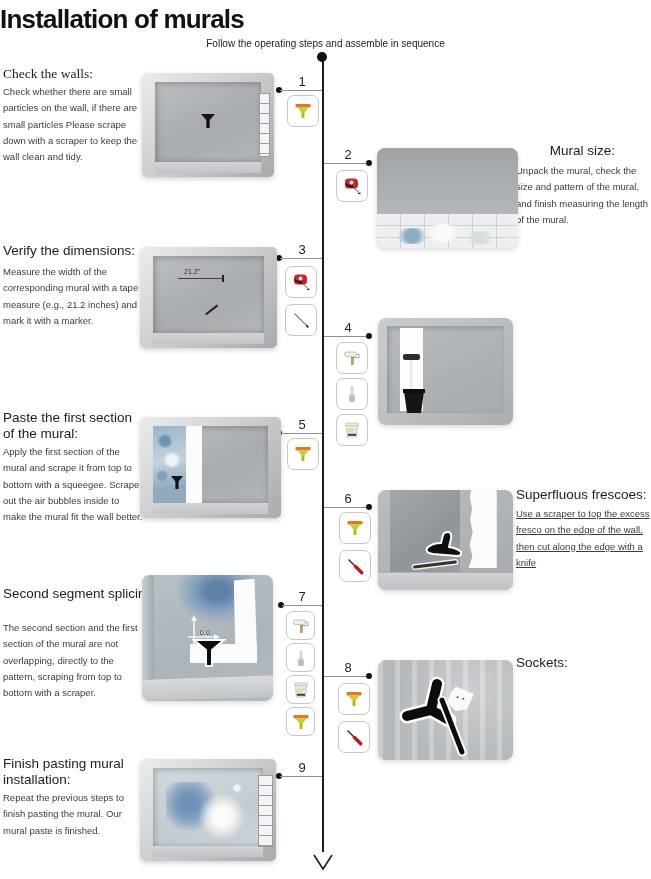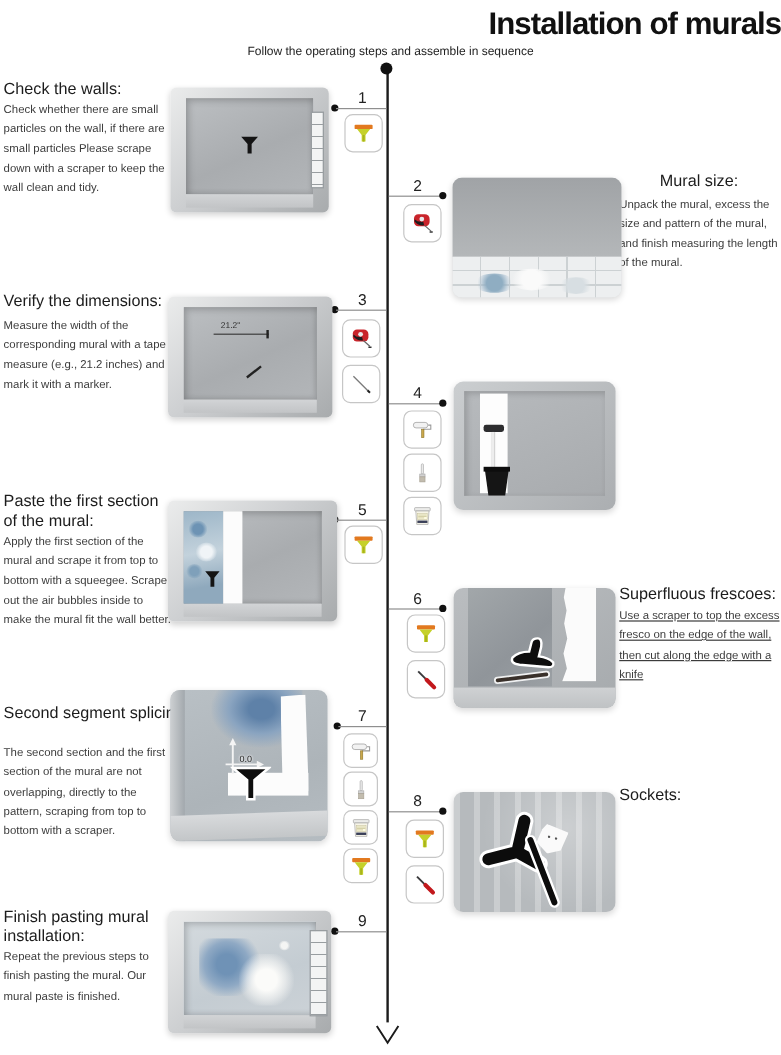--- a/index.html
+++ b/index.html
@@ -1,20 +1,20 @@
 <!DOCTYPE html>
 <html><head>
 <meta charset="utf-8">
 <style>
   html,body{margin:0;padding:0;background:#fff;}
   #canvas{position:relative;width:651px;height:879px;background:#fff;overflow:hidden;
           font-family:"Liberation Sans",sans-serif;color:#222;}
   .abs{position:absolute;}
   
-  .title{position:absolute;top:4px;left:0;width:100%;text-align:right;
+  .title{position:absolute;top:4px;left:0;width:100%;text-align:left;
          font-size:26px;font-weight:700;letter-spacing:-0.8px;color:#111;}
   .subtitle{position:absolute;top:38px;left:0;width:100%;text-align:center;
             font-size:10px;color:#222;}
   
   .vline{position:absolute;left:322px;top:57px;width:1.5px;height:795px;background:#1c1c1c;}
   .tdot{position:absolute;width:10px;height:10px;border-radius:50%;background:#111;}
   .cdot{position:absolute;width:6px;height:6px;border-radius:50%;background:#111;}
   .conn{position:absolute;height:1px;background:#8f8f8f;}
   .num{position:absolute;width:38px;text-align:center;font-size:13px;color:#222;}
   
@@ -63,21 +63,21 @@
   <div class="num" style="left:283px;top:74px;">1</div>
   <div class="tools" style="left:287px;top:95px;">
       <div class="tool-box">
         <svg viewBox="0 0 22 22">
           <rect x="3.5" y="4" width="15" height="3.6" rx="0.8" fill="#e2791f"></rect>
           <path d="M5.5 7.6 L16.5 7.6 L12.6 12.5 L12.6 18 L9.4 18 L9.4 12.5 Z" fill="#c5d12a"></path>
           <rect x="10.2" y="12.5" width="1.6" height="5.5" fill="#a8b41c"></rect>
         </svg>
       </div>
     </div>
-  <div class="step-title" style="left:3px;top:66px;width:158px;">Check the walls:</div>
+  <div class="step-title" style="left:3px;top:66px;width:158px;font-family:Liberation Serif, serif;">Check the walls:</div>
   <div class="step-body" style="left:3px;top:84px;width:140px;">Check whether there are small particles on the wall, if there are small particles Please scrape down with a scraper to keep the wall clean and tidy.</div>
   <div class="room" style="left:142px;top:73px;width:132px;height:104px;">
     <div class="wall"></div>
     <div class="floor"></div>
     <div class="win" style="right:4px;top:20px;bottom:20px;width:9px;"></div>
     <svg class="abs" style="left:58px;top:40px;" width="16" height="16">
       <path d="M1 1 H15 L9.7 7 V15 H6.3 V7 Z" fill="#141414"></path>
     </svg>
   </div>
 
@@ -89,21 +89,21 @@
         <svg viewBox="0 0 22 22">
           <path d="M4 7 a3.5 3.5 0 0 1 3.5-3.5 h5.5 a4 4 0 0 1 4 4 v2.5 a3.5 3.5 0 0 1 -3.5 3.5 h-6 a3.5 3.5 0 0 1 -3.5-3.5 z" fill="#c9242b"></path>
           <path d="M4.5 9.5 q3.5 4 8 3.2 l-0.8 -3 q-4.5 0.8 -7.2 -2 z" fill="#1d1d1f"></path>
           <circle cx="10.5" cy="7.6" r="2" fill="#e9e9eb"></circle>
           <line x1="13" y1="13" x2="18.2" y2="17.6" stroke="#666" stroke-width="1"></line>
           <line x1="17" y1="18.4" x2="19.6" y2="18.4" stroke="#333" stroke-width="1.3"></line>
         </svg>
       </div>
     </div>
   <div class="step-title" style="left:516px;top:143px;width:133px;text-align:center;">Mural size:</div>
-  <div class="step-body" style="left:516px;top:163px;width:133px;">Unpack the mural, excess the size and pattern of the mural, and finish measuring the length of the mural.</div>
+  <div class="step-body" style="left:516px;top:163px;width:133px;">Unpack the mural, check the size and pattern of the mural, and finish measuring the length of the mural.</div>
   <div class="flat" style="left:377px;top:148px;width:141px;height:100px;background:#dfe1e2;">
     <div class="abs" style="left:0;top:0;right:0;height:66%;background:linear-gradient(180deg,#a0a3a6,#b4b7b9);"></div>
     <div class="abs" style="left:0;bottom:0;right:0;height:34%;background:#edeff0;
          background-image:repeating-linear-gradient(90deg,transparent 0 23px,#ccd1d3 23px 24px),repeating-linear-gradient(180deg,transparent 0 11px,#ccd1d3 11px 12px);"></div>
     <div class="abs" style="left:18px;bottom:4px;width:34px;height:16px;border-radius:50%;background:radial-gradient(circle,#8fadc2 0 35%,rgba(160,185,205,0.4) 60%,transparent 75%);"></div>
     <div class="abs" style="left:48px;bottom:6px;width:36px;height:18px;border-radius:50%;background:radial-gradient(circle,#fafafa 0 40%,rgba(250,250,250,0.4) 65%,transparent 80%);"></div>
     <div class="abs" style="left:88px;bottom:3px;width:30px;height:14px;border-radius:50%;background:radial-gradient(circle,#d7dee2 0 40%,transparent 75%);"></div>
   </div>
 
   <div class="cdot" style="left:276px;top:255px;"></div>

